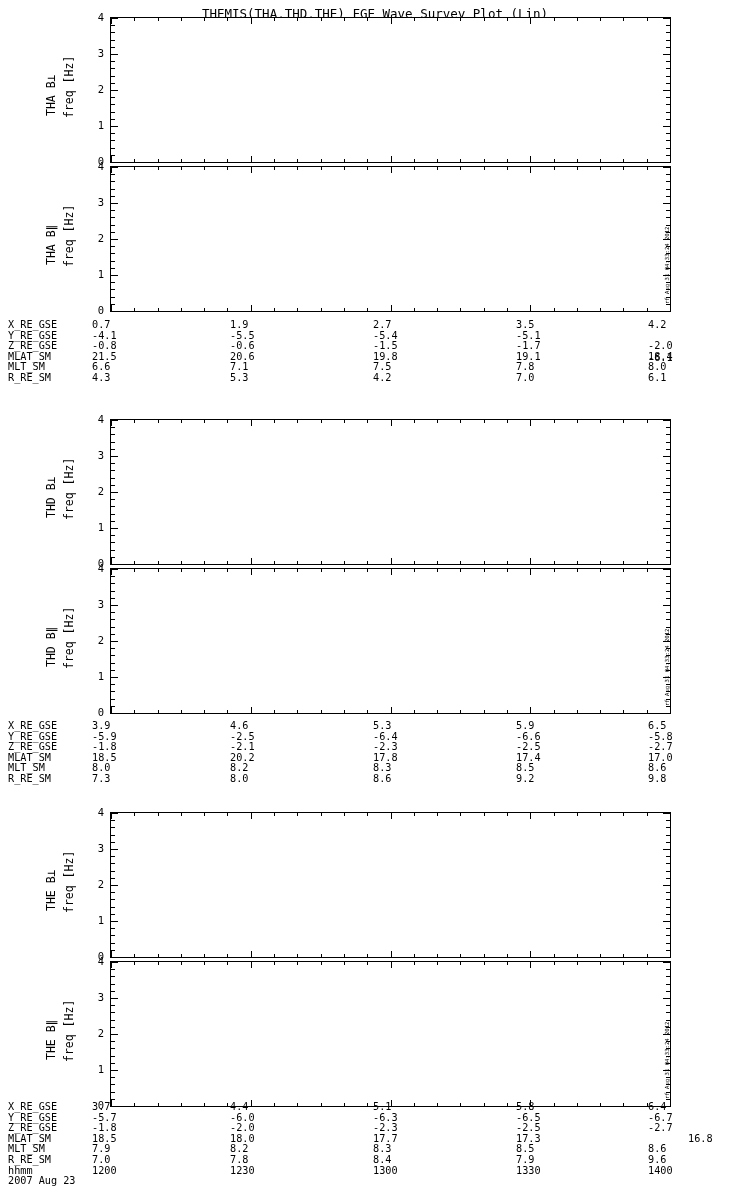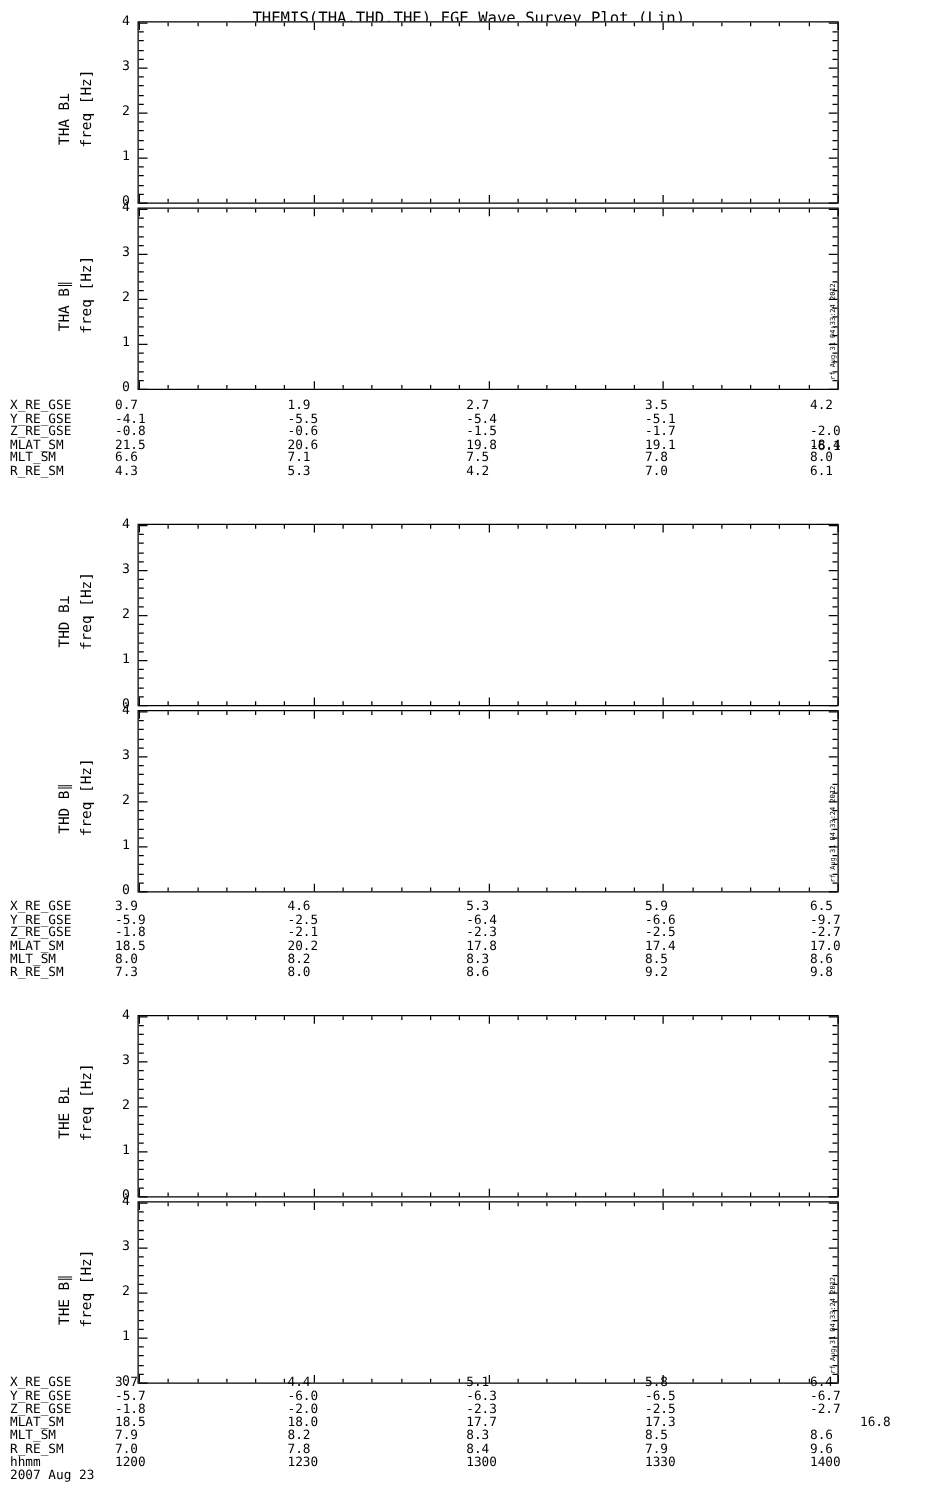--- a/index.html
+++ b/index.html
@@ -820,21 +820,21 @@
           <span class="val" style="left: 365px;">5.3</span>
           <span class="val" style="left: 508px;">5.9</span>
           <span class="val" style="left: 640px;">6.5</span>
         </div>
         <div class="row">
           <span class="lbl">Y_RE_GSE</span>
           <span class="val" style="left: 84px;">-5.9</span>
           <span class="val" style="left: 222px;">-2.5</span>
           <span class="val" style="left: 365px;">-6.4</span>
           <span class="val" style="left: 508px;">-6.6</span>
-          <span class="val" style="left: 640px;">-9.7</span>
+          <span class="val" style="left: 640px;">-5.8</span>
         </div>
         <div class="row">
           <span class="lbl">Z_RE_GSE</span>
           <span class="val" style="left: 84px;">-1.8</span>
           <span class="val" style="left: 222px;">-2.1</span>
           <span class="val" style="left: 365px;">-2.3</span>
           <span class="val" style="left: 508px;">-2.5</span>
           <span class="val" style="left: 640px;">-2.7</span>
         </div>
         <div class="row">

